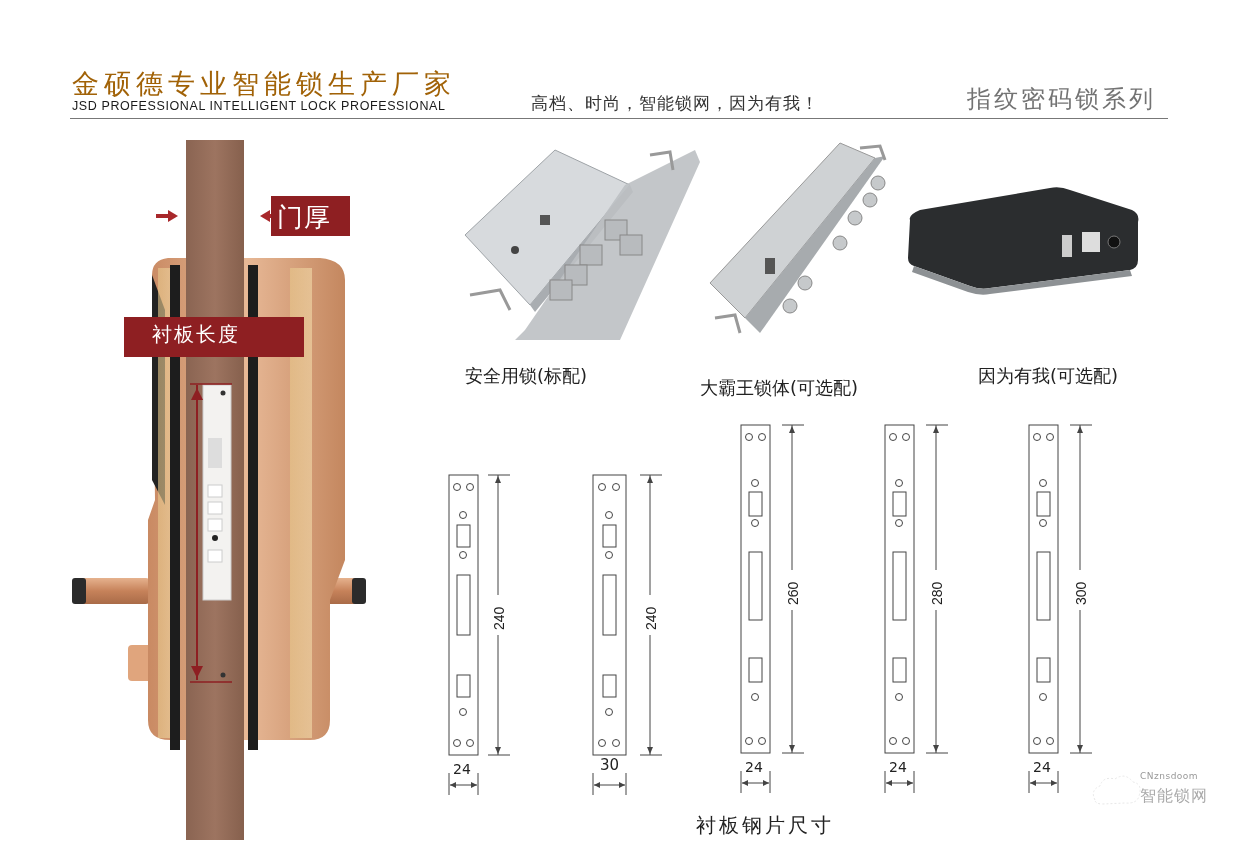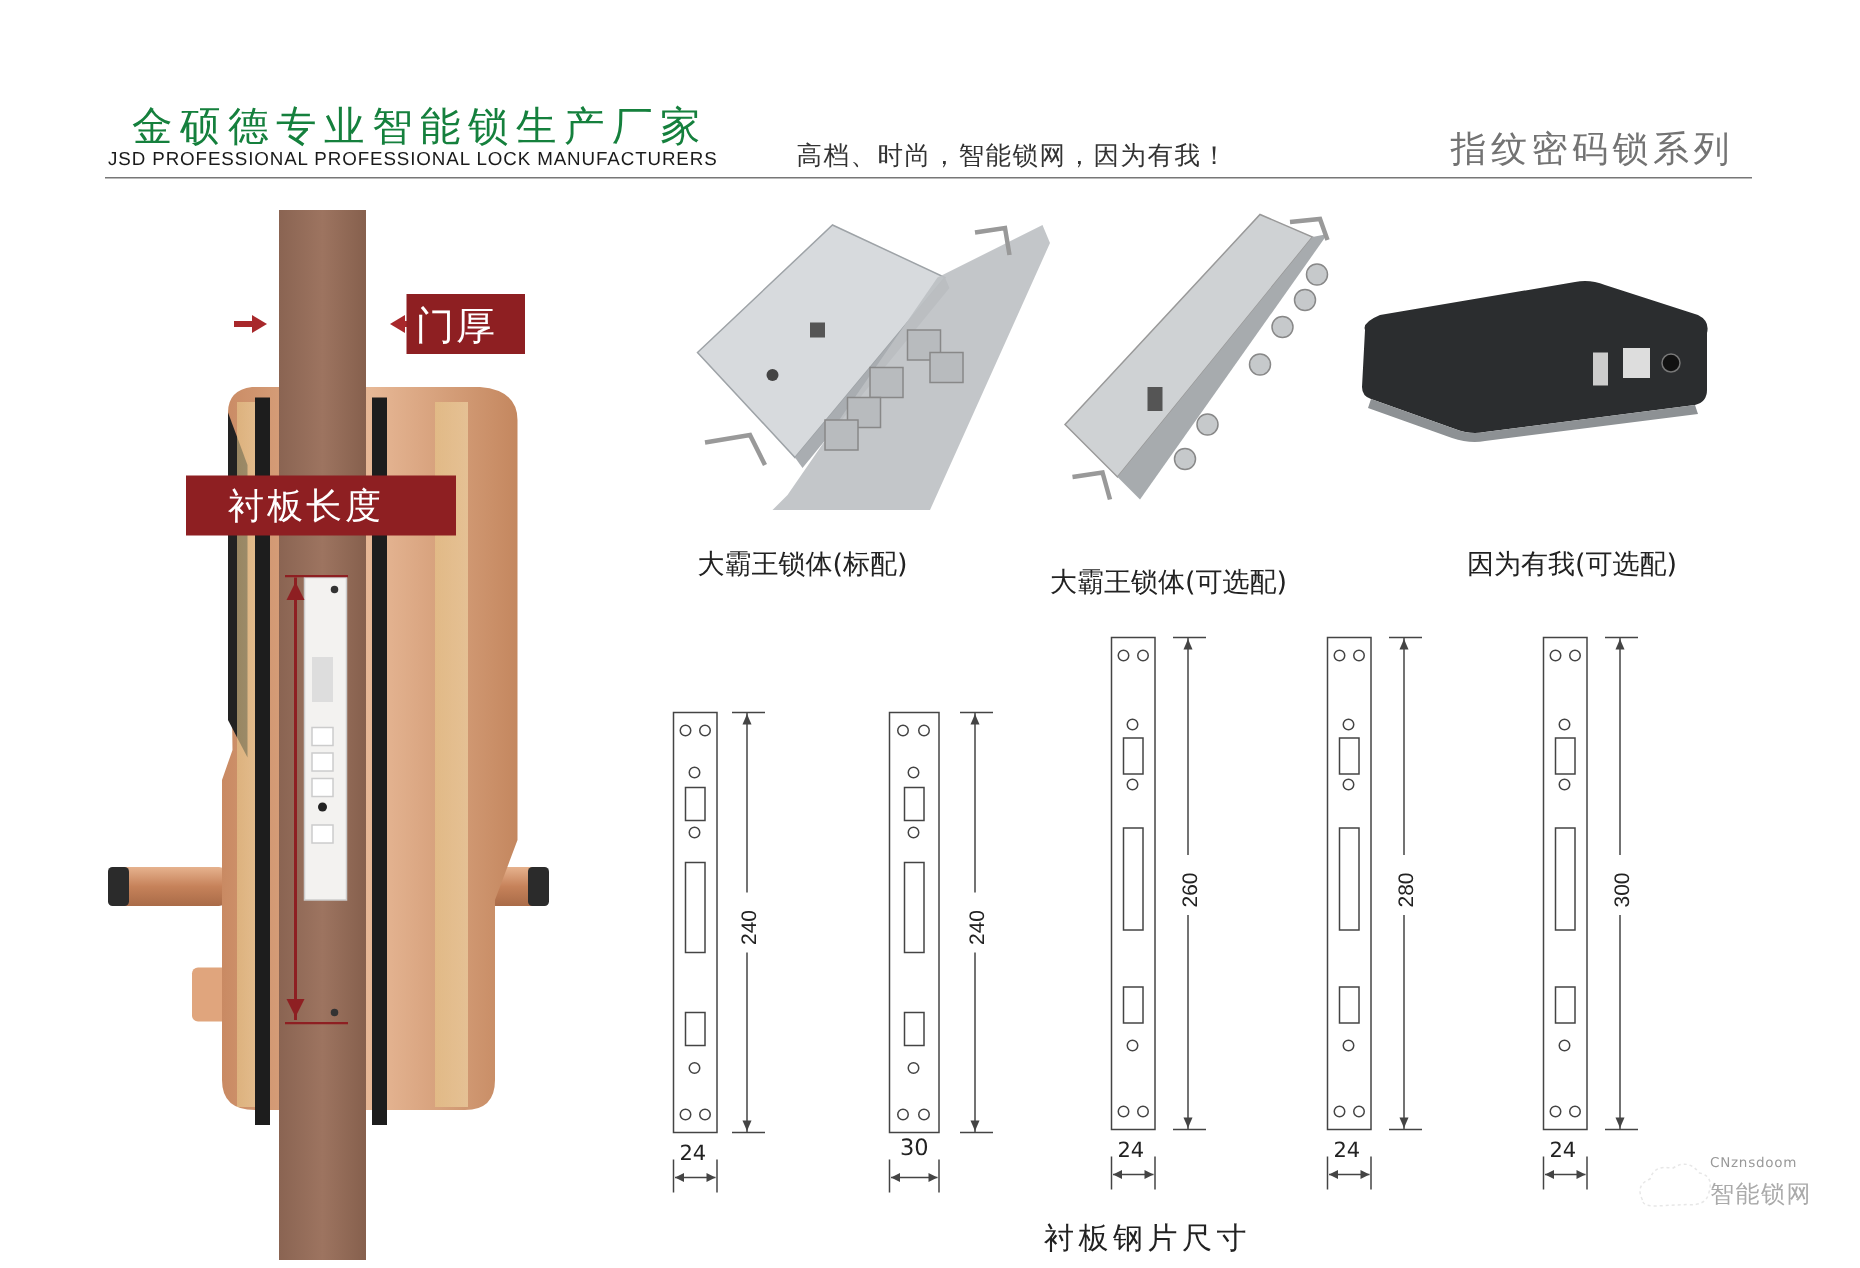--- a/index.html
+++ b/index.html
@@ -1,38 +1,38 @@
 <!DOCTYPE html>
 <html><head>
 <meta charset="utf-8">
 <style>
   html, body { margin:0; padding:0; background:#ffffff; }
   body { width:1240px; height:845px; position:relative; overflow:hidden;
          font-family:"DejaVu Sans", "Liberation Sans", sans-serif; color:#222; }
   .abs { position:absolute; }
-  .title-cn { left:72px; top:66px; font-size:27px; letter-spacing:5px; color:#15803d; white-space:nowrap;margin-left:16px; }
+  .title-cn { left:72px; top:66px; font-size:27px; letter-spacing:5px; color:#a16207; white-space:nowrap; }
   .title-en { left:72px; top:99px; font-size:12.5px; letter-spacing:0.6px; color:#1a1a1a; white-space:nowrap; font-family:"Liberation Sans", sans-serif; }
   .slogan { left:531px; top:92px; font-size:17px; letter-spacing:1px; color:#333; white-space:nowrap; }
   .series { left:967px; top:83px; font-size:24px; letter-spacing:3px; color:#737373; white-space:nowrap; }
   .header-rule { left:70px; top:118px; width:1098px; height:1px; background:#777; }
 
   .door-wrap { left:60px; top:140px; width:340px; height:700px;text-align:center; }
   .prod-caption { font-size:18px; color:#222; white-space:nowrap; }
   .footer-caption { left:696px; top:812px; font-size:20px; letter-spacing:3px; color:#222; white-space:nowrap; }
   .plate-svg { position:absolute; }
   .dim-text { font-family:"Liberation Sans", sans-serif; fill:#222; }
   .watermark { left:1085px; top:770px; width:150px; height:45px; opacity:0.35; }
   .wm-text1 { left:1140px; top:771px; font-size:9px; color:#999; letter-spacing:0.5px; }
   .wm-text2 { left:1140px; top:786px; font-size:16px; color:#aaa; letter-spacing:1px; }
 </style>
 </head>
 <body>
 
 <div class="abs title-cn">金硕德专业智能锁生产厂家</div>
-<div class="abs title-en">JSD PROFESSIONAL PROFESSIONAL LOCK MANUFACTURERS</div>
+<div class="abs title-en">JSD PROFESSIONAL INTELLIGENT LOCK PROFESSIONAL</div>
 <div class="abs slogan">高档、时尚，智能锁网，因为有我！</div>
 <div class="abs series">指纹密码锁系列</div>
 <div class="abs header-rule"></div>
 
 <div class="abs door-wrap">
   <svg width="340" height="700" viewBox="0 0 340 700">
     <defs>
       <linearGradient id="wood" x1="0" x2="1">
         <stop offset="0" stop-color="#8a6452"></stop>
           <stop offset="0.5" stop-color="#9d7460"></stop>
@@ -87,21 +87,21 @@
 
     <polygon points="108,70 118,76 108,82" fill="#a8282b"></polygon>
     <rect x="96" y="74" width="13" height="4" fill="#a8282b"></rect>
     <polygon points="200,76 210,70 210,82" fill="#a8282b"></polygon>
     <rect x="209" y="74" width="13" height="4" fill="#a8282b"></rect>
 
     <rect x="211" y="56" width="79" height="40" fill="#8e1f22"></rect>
     <rect x="64" y="177" width="180" height="40" fill="#8e1f22"></rect>
   </svg>
   <div class="abs" style="left:217px;top:60px;font-size:26px;color:#fff;letter-spacing:1px;white-space:nowrap;">门厚</div>
-  <div class="abs" style="left:92px;top:181px;font-size:24px;color:#fff;letter-spacing:2px;white-space:nowrap;">衬板长度</div>
+  <div class="abs" style="left:92px;top:181px;font-size:20px;color:#fff;letter-spacing:2px;white-space:nowrap;">衬板长度</div>
 </div>
 
 <div class="abs" style="left:455px;top:140px;width:250px;height:200px;">
   <svg width="250" height="200" viewBox="0 0 250 200">
     <polygon points="10,95 100,10 175,45 75,165" fill="#d7dadd" stroke="#9ea3a7"></polygon>
     <polygon points="75,165 175,45 178,52 80,172" fill="#a9adb1"></polygon>
     <polygon points="170,45 240,10 245,22 165,200 60,200 70,190" fill="#bcc0c3" opacity="0.9"></polygon>
     <rect x="150" y="80" width="22" height="20" fill="#b8bbbe" stroke="#888"></rect>
     <rect x="165" y="95" width="22" height="20" fill="#b8bbbe" stroke="#888"></rect>
     <rect x="125" y="105" width="22" height="20" fill="#b8bbbe" stroke="#888"></rect>
@@ -130,21 +130,21 @@
 </div>
 <div class="abs" style="left:900px;top:180px;width:245px;height:115px;">
   <svg width="245" height="115" viewBox="0 0 245 115">
     <path d="M10,40 Q8,35 20,30 L150,8 Q160,6 170,10 L232,30 Q240,34 238,42 L238,80 Q238,88 230,90 L90,108 Q80,110 70,106 L14,86 Q8,84 8,78 Z" fill="#2b2d2f"></path>
     <path d="M14,86 L70,106 Q80,110 90,108 L230,90 L232,96 L90,114 Q80,116 68,112 L12,92 Z" fill="#8d9194"></path>
     <rect x="162" y="55" width="10" height="22" fill="#ccc"></rect>
     <rect x="182" y="52" width="18" height="20" fill="#ddd"></rect>
     <circle cx="214" cy="62" r="6" fill="#111" stroke="#777"></circle>
   </svg>
 </div>
-<div class="abs prod-caption" style="left:465px;top:364px;">大霸王锁体(标配)</div>
+<div class="abs prod-caption" style="left:465px;top:364px;">安全用锁(标配)</div>
 <div class="abs prod-caption" style="left:700px;top:364px;margin-top:12px;">大霸王锁体(可选配)</div>
 <div class="abs prod-caption" style="left:978px;top:364px;">因为有我(可选配)</div>
 
 <div class="abs" style="left:440px;top:470px;width:80px;height:330px;">
   <svg class="plate-svg" width="80" height="330" viewBox="0 0 80 330">
     <rect x="9" y="5" width="29" height="280" fill="#fff" stroke="#444"></rect>
     <circle cx="17" cy="17" r="3.5" fill="none" stroke="#444"></circle>
       <circle cx="30" cy="17" r="3.5" fill="none" stroke="#444"></circle>
     <circle cx="17" cy="273" r="3.5" fill="none" stroke="#444"></circle>
       <circle cx="30" cy="273" r="3.5" fill="none" stroke="#444"></circle>

